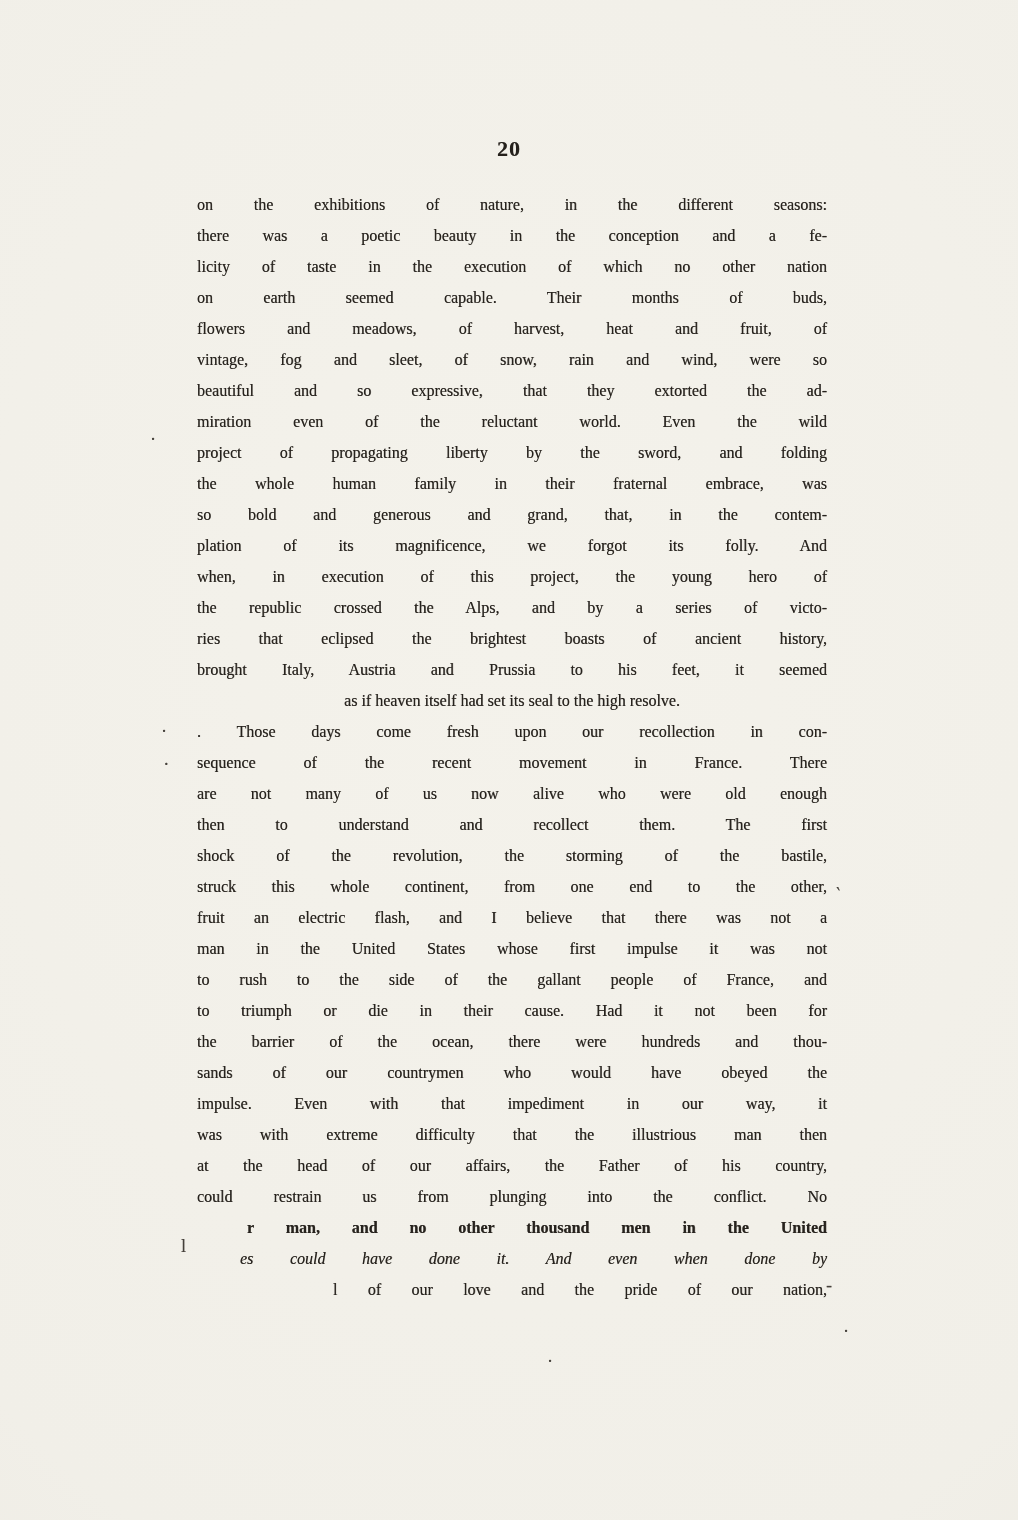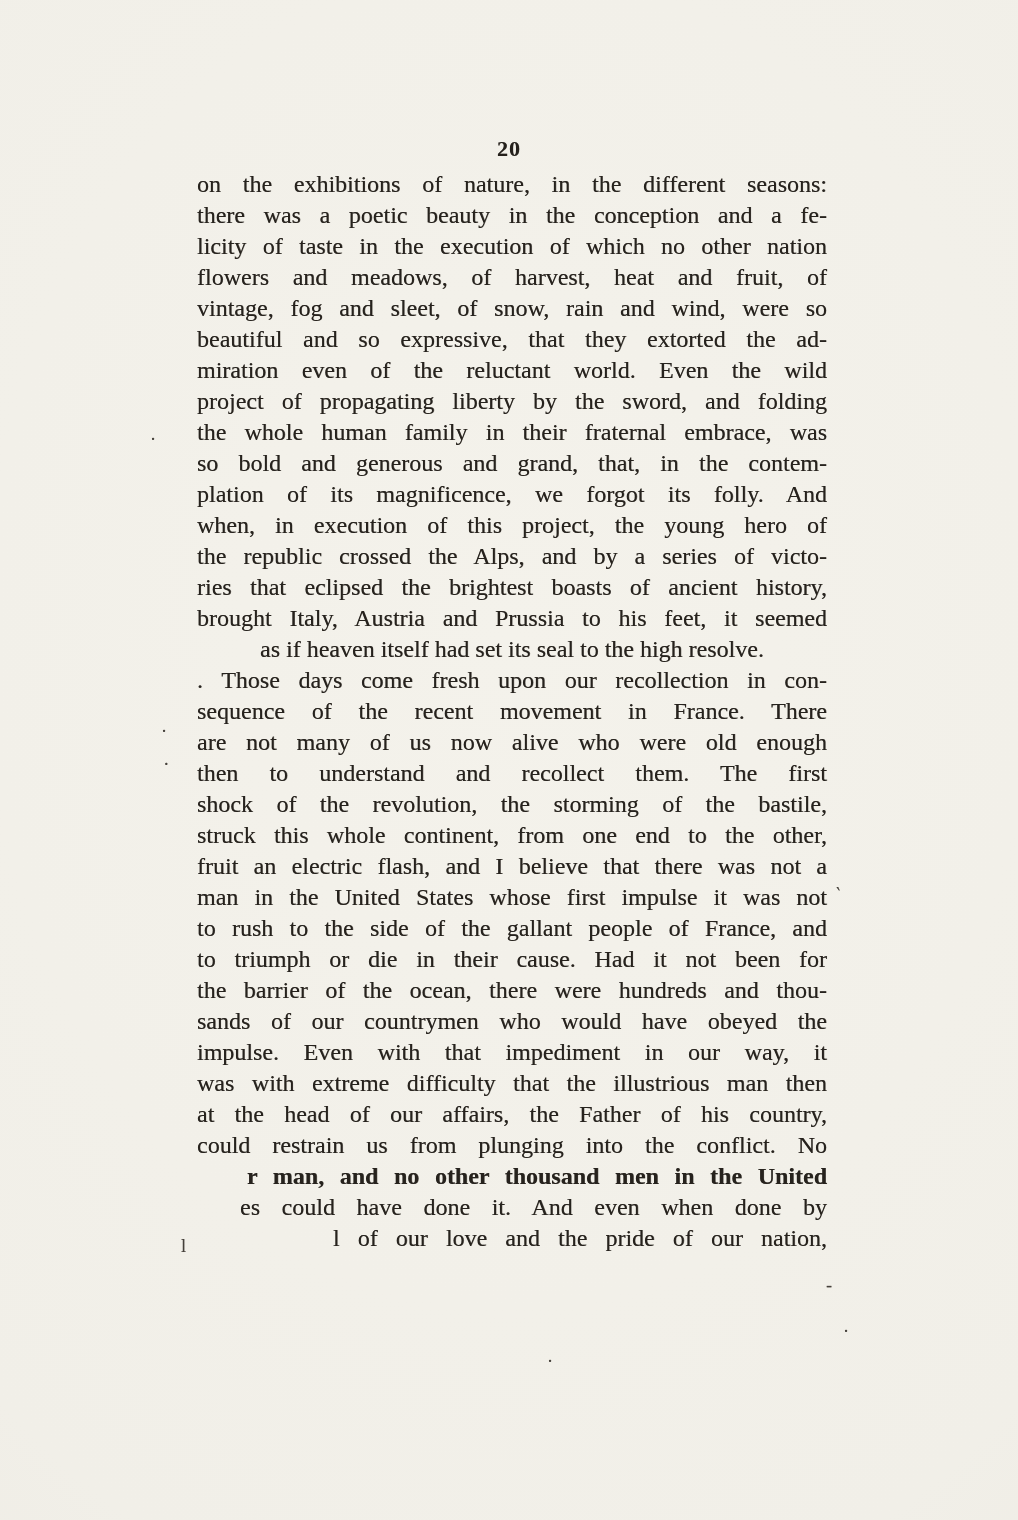--- a/index.html
+++ b/index.html
@@ -28,23 +28,23 @@
     text-align: center;
     font-size: 22px;
     font-weight: bold;
     letter-spacing: 1px;
     color: #25211c;
     text-shadow: 0.3px 0.3px 0 rgba(35,30,24,0.5);
   }
   .text-block {
     position: absolute;
     left: 197px;
-    top: 169px;
+    top: 189px;
     width: 630px;
-    font-size: 24px;
+    font-size: 16px;
     line-height: 31px;
     color: #26221d;
     text-shadow: 0.35px 0.25px 0 rgba(35,30,24,0.55);
   }
   .line {
     text-align: justify;
     text-align-last: justify;
     text-justify: inter-word;
     white-space: normal;
     height: 31px;
@@ -65,20 +65,21 @@
 </head>
 <body>
 
 <div class="page">
   <div class="page-number">20</div>
 
   <div class="text-block" id="text-block">
       <div class="line">on the exhibitions of nature, in the different seasons:</div>
       <div class="line">there was a poetic beauty in the conception and a fe-</div>
       <div class="line">licity of taste in the execution of which no other nation</div>
+      <div class="line">on earth seemed capable.  Their months of buds,</div>
       <div class="line">flowers and meadows, of harvest, heat and fruit, of</div>
       <div class="line">vintage, fog and sleet, of snow, rain and wind, were so</div>
       <div class="line">beautiful and so expressive, that they extorted the ad-</div>
       <div class="line">miration even of the reluctant world.   Even the wild</div>
       <div class="line">project of propagating liberty by the sword, and folding</div>
       <div class="line">the whole human family in their fraternal embrace, was</div>
       <div class="line">so bold and generous and grand, that, in the contem-</div>
       <div class="line">plation of its magnificence, we forgot its folly.   And</div>
       <div class="line">when, in execution of this project, the young hero of</div>
       <div class="line">the republic crossed the Alps, and by a series of victo-</div>
@@ -95,21 +96,21 @@
       <div class="line">man in the United States whose first impulse it was not</div>
       <div class="line">to rush to the side of the gallant people of France, and</div>
       <div class="line">to triumph or die in their cause.   Had it not been for</div>
       <div class="line">the barrier of the ocean, there were hundreds and thou-</div>
       <div class="line">sands of our countrymen who would have obeyed the</div>
       <div class="line">impulse.   Even with that impediment in our way, it</div>
       <div class="line">was with extreme difficulty that the illustrious man then</div>
       <div class="line">at the head of our affairs, the Father of his country,</div>
       <div class="line">could restrain us from plunging into the conflict.   No</div>
       <div class="line" style="padding-left: 50px; font-weight: bold;">r man, and no other thousand men in the United</div>
-      <div class="line" style="padding-left: 43px;">es could have done it.   And even when done by</div>
+      <div class="line" style="padding-left: 43px; font-style: italic;">es could have done it.   And even when done by</div>
       <div class="line" style="padding-left: 136px;">l of our love and the pride of our nation,</div>
     </div>
 
   <div id="artifacts">
       <span class="speck" style="left: 150px; top: 430px;">·</span>
       <span class="speck" style="left: 161px; top: 722px;">·</span>
       <span class="speck" style="left: 164px; top: 750px;">.</span>
       <span class="speck" style="left: 836px; top: 886px;">‵</span>
       <span class="speck" style="left: 181px; top: 1237px;">l</span>
       <span class="speck" style="left: 826px; top: 1276px;">-</span>

